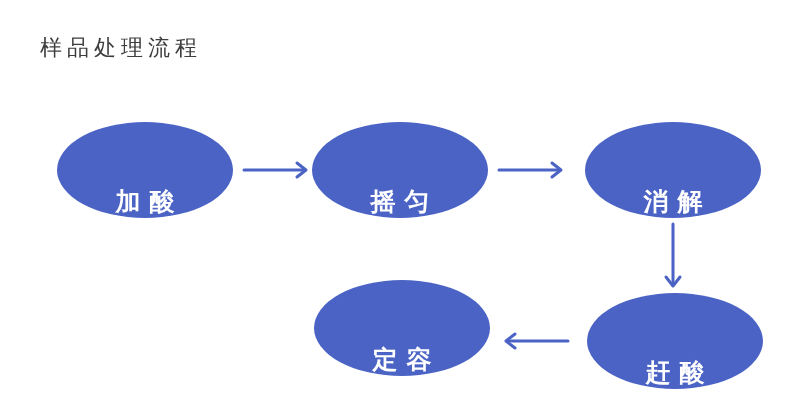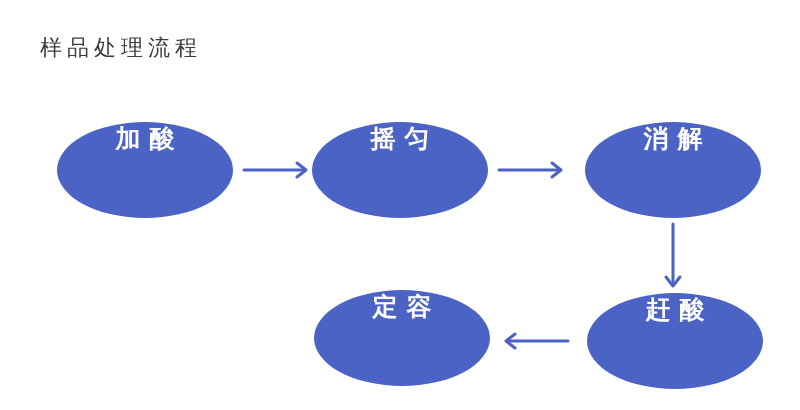--- a/index.html
+++ b/index.html
@@ -29,21 +29,21 @@
     letter-spacing: 5px;
     white-space: nowrap;
   }
   .node {
     position: absolute;
     width: 176px;
     height: 96px;
     background: var(--node-fill);
     border-radius: 50%;
     display: flex;
-    align-items: flex-start;
+    align-items: flex-end;
     justify-content: center;
   }
   .node-label {
     color: var(--node-text);
     font-size: 25px;
     font-weight: bold;
     letter-spacing: 9px;
     margin-right: -9px;
     white-space: nowrap;
   }
@@ -83,21 +83,21 @@
   </div>
 
   <div class="node" style="left:587px; top:293px;">
     <span class="node-label">赶酸</span>
   </div>
 
   <div class="node" style="left:585px; top:122px;">
     <span class="node-label">消解</span>
   </div>
 
-  <div class="node" style="left:314px; top:290px;">
+  <div class="node" style="left:314px; top:280px;">
     <span class="node-label">定容</span>
   </div>
 
   <svg class="arrows" width="800" height="410" viewBox="0 0 800 410">
 
     <g>
       <line class="arrow-line" x1="244" y1="170" x2="304" y2="170"></line>
       <polyline class="arrow-head" points="297,163 306,170 297,177"></polyline>
     </g>
 

